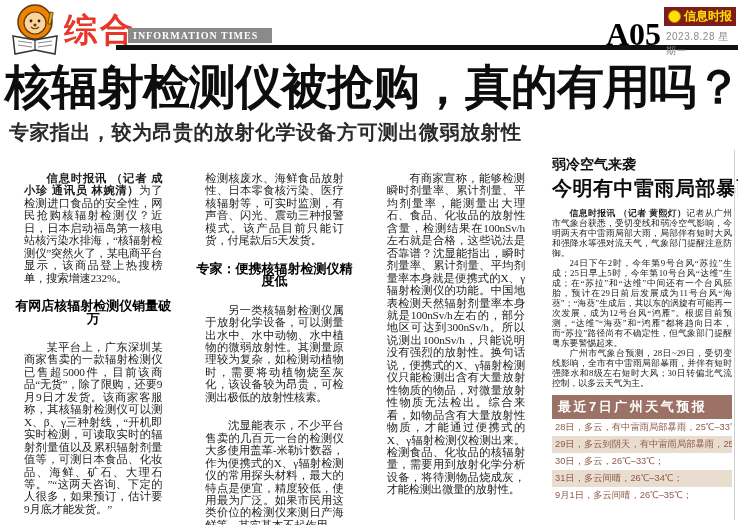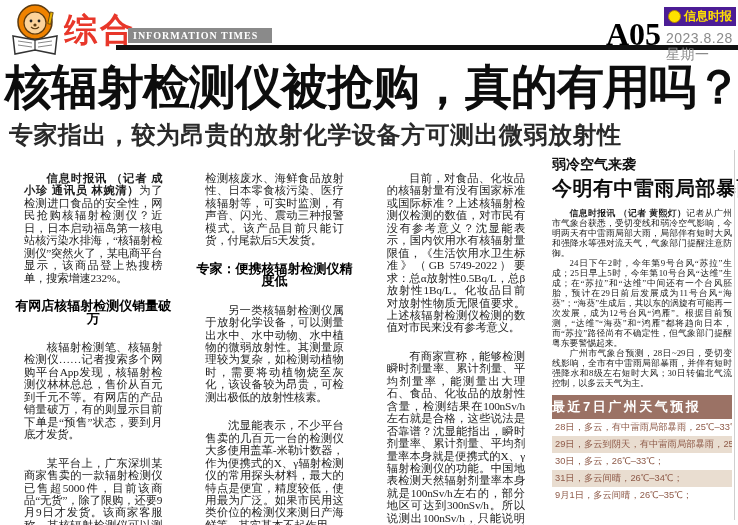--- a/index.html
+++ b/index.html
@@ -9,34 +9,34 @@
   
   .logo{position:absolute;left:5px;top:2px;}
   .section-cn{position:absolute;left:64px;top:8px;font-family:"Liberation Sans",sans-serif;
               font-weight:bold;font-size:33px;color:#e8372a;letter-spacing:3px;}
   .section-en{position:absolute;left:128px;top:28px;background:#8a8a8a;color:#fff;
               font-family:"Liberation Serif",serif;font-weight:bold;font-size:10px;
               letter-spacing:1px;padding:2px 14px 2px 5px;}
   .mast-rule{position:absolute;left:116px;top:45px;width:622px;height:5px;background:#111;}
   .pageno{position:absolute;left:606px;top:16px;font-family:"Liberation Serif",serif;
           font-weight:bold;font-size:32px;color:#000;}
-  .brandbox{position:absolute;left:664px;top:7px;width:72px;height:19px;background:#4c1d95;
+  .brandbox{position:absolute;left:664px;top:7px;width:72px;height:19px;background:#7f1d1d;
             color:#ffe100;font-family:"Liberation Sans",sans-serif;font-weight:bold;
             font-size:12px;display:flex;align-items:center;justify-content:center;gap:3px;}
   .brand-ico{width:11px;height:11px;border-radius:50%;background:#ffe100;border:1px solid #b88900;
              display:inline-block;flex:0 0 auto;}
   .date{position:absolute;left:666px;top:30px;font-family:"Liberation Sans",sans-serif;
-        font-size:14px;color:#8b8b8b;letter-spacing:0.5px;}
+        font-size:10px;color:#8b8b8b;letter-spacing:0.5px;}
 
   
   .headline{position:absolute;left:5px;top:56px;margin:0;white-space:nowrap;
             font-family:"Liberation Sans",sans-serif;font-weight:900;font-size:47px;
             letter-spacing:-1px;color:#0d0d0d;}
   .deck{position:absolute;left:9px;top:119px;margin:0;font-family:"Liberation Sans",sans-serif;
-        font-weight:600;font-size:24px;color:#2a2a2a;letter-spacing:0.5px;}
+        font-weight:600;font-size:20px;color:#2a2a2a;letter-spacing:0.5px;}
 
   
   .bodywrap{position:absolute;left:8px;top:156px;width:726px;height:366px;display:flex;}
   .cols{display:flex;width:544px;flex:0 0 auto;}
   .col{width:172px;margin-right:11px;font-size:11.3px;line-height:12.45px;
        text-align:justify;color:#1c1c1c;letter-spacing:-0.2px;}
   .col p{margin:16px;text-indent:2em;}
   .col p.noindent{text-indent:0;}
   .lead{font-family:"Liberation Sans",sans-serif;font-weight:bold;}
   .colhead{font-family:"Liberation Sans",sans-serif;font-weight:bold;font-size:13px;
@@ -44,21 +44,21 @@
 
   
   .weather{width:180px;flex:0 0 auto;}
   .w-kicker{font-family:"Liberation Sans",sans-serif;font-weight:bold;font-size:14px;color:#111;}
   .w-title{font-family:"Liberation Sans",sans-serif;font-weight:bold;font-size:20px;
            color:#0d0d0d;margin:1px 0 6px;letter-spacing:0.5px;white-space:nowrap;}
   .w-paras p{margin:0;font-size:8.8px;line-height:10px;text-align:justify;
              text-indent:2em;color:#1c1c1c;}
   .w-box{margin-top:7px;}
   .w-head{background:#9b7265;color:#fff;font-family:"Liberation Sans",sans-serif;
-          font-weight:bold;font-size:13px;letter-spacing:2.5px;padding:3px 0;}
+          font-weight:bold;font-size:13px;letter-spacing:2.5px;padding:3px 6px;}
   .w-row{font-family:"Liberation Sans",sans-serif;font-size:9.3px;color:#8e5a48;
          padding:2px 3px;white-space:nowrap;overflow:hidden;}
   .w-row.shade{background:#e9ddd0;}
 
   .edge-rule{position:absolute;left:734px;top:150px;width:1px;height:370px;background:#cfcfcf;}
 </style>
 </head>
 <body>
 
 <div class="page">
@@ -86,32 +86,30 @@
   <div class="date">2023.8.28 星期一</div>
 
   <h1 class="headline">核辐射检测仪被抢购，真的有用吗？</h1>
   <h2 class="deck">专家指出，较为昂贵的放射化学设备方可测出微弱放射性</h2>
 
   <div class="bodywrap">
     <div id="article-cols" class="cols">
         <div class="col">
           <p class=""><span class="lead">信息时报讯 （记者 成小珍 通讯员 林婉清）</span>为了检测进口食品的安全性，网民抢购核辐射检测仪？近日，日本启动福岛第一核电站核污染水排海，“核辐射检测仪”突然火了，某电商平台显示，该商品登上热搜榜单，搜索增速232%。</p>
           <div class="colhead">有网店核辐射检测仪销量破万</div>
-          <p class="">核辐射检测笔、核辐射检测仪……记者搜索多个网购平台App发现，核辐射检测仪林林总总，售价从百元到千元不等。有网店的产品销量破万，有的则显示目前下单是“预售”状态，要到月底才发货。</p>
           <p class="">某平台上，广东深圳某商家售卖的一款辐射检测仪已售超5000件，目前该商品“无货”，除了限购，还要9月9日才发货。该商家客服称，其核辐射检测仪可以测X、β、γ三种射线，“开机即实时检测，可读取实时的辐射剂量值以及累积辐射剂量值等，可测日本食品、化妆品、海鲜、矿石、大理石等。”“这两天咨询、下定的人很多，如果预订，估计要9月底才能发货。”</p>
           <p class="">广东深圳一商家的核辐射检测仪售价269元，已有超过1万人购买。其产品介绍显示，该仪器功能多，可</p>
         </div>
         <div class="col">
           <p class="noindent">检测核废水、海鲜食品放射性、日本零食核污染、医疗核辐射等，可实时监测，有声音、闪光、震动三种报警模式。该产品目前只能订货，付尾款后5天发货。</p>
           <div class="colhead">专家：便携核辐射检测仪精度低</div>
           <p class="">另一类核辐射检测仪属于放射化学设备，可以测量出水中、水中动物、水中植物的微弱放射性。其测量原理较为复杂，如检测动植物时，需要将动植物烧至灰化，该设备较为昂贵，可检测出极低的放射性核素。</p>
           <p class="">沈显能表示，不少平台售卖的几百元一台的检测仪大多使用盖革-米勒计数器，作为便携式的X、γ辐射检测仪的常用探头材料，最大的特点是便宜，精度较低，使用最为广泛。如果市民用这类价位的检测仪来测日产海鲜等，其实基本不起作用。</p>
         </div>
         <div class="col">
-          <p class="">目前，对食品、化妆品的核辐射量有没有国家标准或国际标准？上述核辐射检测仪检测的数值，对市民有没有参考意义？沈显能表示，国内饮用水有核辐射量限值，《生活饮用水卫生标准》（GB 5749-2022）要求：总α放射性0.5Bq/L，总β放射性1Bq/L。化妆品目前对放射性物质无限值要求。上述核辐射检测仪检测的数值对市民来没有参考意义。</p>
           <p class="">有商家宣称，能够检测瞬时剂量率、累计剂量、平均剂量率，能测量出大理石、食品、化妆品的放射性含量，检测结果在100nSv/h左右就是合格，这些说法是否靠谱？沈显能指出，瞬时剂量率、累计剂量、平均剂量率本身就是便携式的X、γ辐射检测仪的功能。中国地表检测天然辐射剂量率本身就是100nSv/h左右的，部分地区可达到300nSv/h。所以说测出100nSv/h，只能说明没有强烈的放射性。换句话说，便携式的X、γ辐射检测仪只能检测出含有大量放射性物质的物品，对微量放射性物质无法检出。综合来看，如物品含有大量放射性物质，才能通过便携式的X、γ辐射检测仪检测出来。检测食品、化妆品的核辐射量，需要用到放射化学分析设备，将待测物品烧成灰，才能检测出微量的放射性。</p>
         </div>
       </div>
 
     <aside class="weather">
       <div class="w-kicker">弱冷空气来袭</div>
       <div class="w-title">今明有中雷雨局部暴雨</div>
       <div id="weather-paras" class="w-paras">
           <p class=""><span class="lead">信息时报讯 （记者 黄熙灯）</span>记者从广州市气象台获悉，受切变线和弱冷空气影响，今明两天有中雷雨局部大雨，局部伴有短时大风和强降水等强对流天气，气象部门提醒注意防御。</p>
           <p class="">24日下午2时，今年第9号台风“苏拉”生成；25日早上5时，今年第10号台风“达维”生成；在“苏拉”和“达维”中间还有一个台风胚胎，预计在29日前后发展成为11号台风“海葵”；“海葵”生成后，其以东的涡旋有可能再一次发展，成为12号台风“鸿雁”。根据目前预测，“达维”“海葵”和“鸿雁”都将趋向日本，而“苏拉”路径尚有不确定性，但气象部门提醒粤东要警惕起来。</p>

